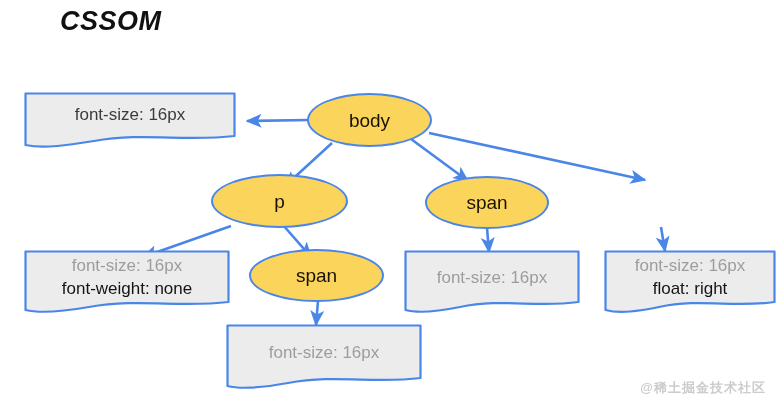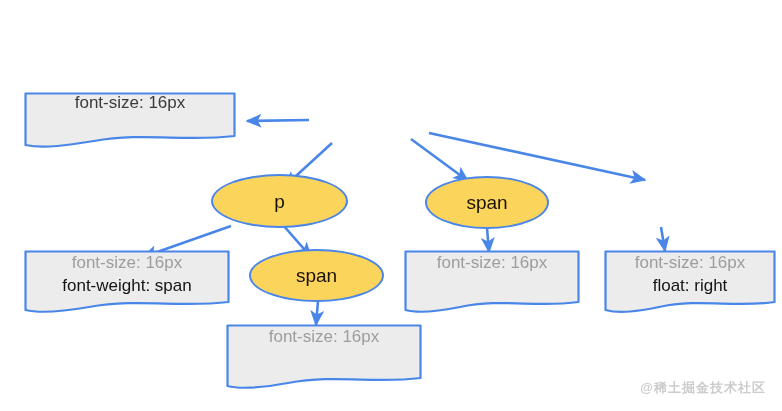--- a/index.html
+++ b/index.html
@@ -56,20 +56,21 @@
     left: 0;
     top: 0;
     overflow: visible;
   }
   .propbox .lines {
     position: relative;
     z-index: 2;
     display: flex;
     flex-direction: column;
     align-items: center;
+    justify-content: center;
     text-align: center;
   }
   .prop-inherited {
     color: #9d9d9d;
     font-size: 17px;
     line-height: 1.35;
     white-space: nowrap;
   }
   .prop-own {
     color: #141414;
@@ -93,20 +94,21 @@
     white-space: nowrap;
     z-index: 5;
     font-weight: bold;
   }
 </style>
 </head>
 <body>
 
 <div id="stage">
 
+  <div id="title">CSSOM</div>
 
   <svg id="edges" viewBox="0 0 782 411">
     <defs>
       <marker id="arrowhead" markerWidth="7" markerHeight="7" refX="5.6" refY="3.1" orient="auto" markerUnits="strokeWidth">
         <path d="M0,0.4 L6.2,3.1 L0,5.8 L1.5,3.1 Z" fill="#4a86e8"></path>
       </marker>
     </defs>
     <g stroke="#4a86e8" stroke-width="2.6" fill="none" marker-end="url(#arrowhead)">
 
       <path d="M309,120 L247,121"></path>
@@ -137,21 +139,21 @@
       <div class="prop-dark">font-size: 16px</div>
     </div>
   </div>
 
   <div class="propbox" style="left:24px; top:250px; width:206px; height:62px;">
     <svg class="shape" width="206" height="68" viewBox="0 0 206 68">
       <path d="M1.5,1.5 L204.5,1.5 L204.5,52 C155,58 115,48 65,57 C42,61 18,64 1.5,60 Z" fill="#ececec" stroke="#4a86e8" stroke-width="2.2" stroke-linejoin="round"></path>
     </svg>
     <div class="lines" style="width:206px; height:52px; padding-top:2px;">
       <div class="prop-inherited">font-size: 16px</div>
-      <div class="prop-own">font-weight: span</div>
+      <div class="prop-own">font-weight: none</div>
     </div>
   </div>
 
   <div class="propbox" style="left:404px; top:250px; width:176px; height:62px;">
     <svg class="shape" width="176" height="68" viewBox="0 0 176 68">
       <path d="M1.5,1.5 L174.5,1.5 L174.5,52 C132,58 98,48 56,57 C36,61 16,64 1.5,60 Z" fill="#ececec" stroke="#4a86e8" stroke-width="2.2" stroke-linejoin="round"></path>
     </svg>
     <div class="lines" style="width:176px; height:52px; padding-top:2px;">
       <div class="prop-inherited">font-size: 16px</div>
     </div>
@@ -169,20 +171,23 @@
 
   <div class="propbox" style="left:226px; top:324px; width:196px; height:64px;">
     <svg class="shape" width="196" height="70" viewBox="0 0 196 70">
       <path d="M1.5,1.5 L194.5,1.5 L194.5,54 C148,60 110,50 62,59 C40,63 17,66 1.5,62 Z" fill="#ececec" stroke="#4a86e8" stroke-width="2.2" stroke-linejoin="round"></path>
     </svg>
     <div class="lines" style="width:196px; height:54px; padding-top:2px;">
       <div class="prop-inherited">font-size: 16px</div>
     </div>
   </div>
 
+  <div class="node" style="left:307px; top:93px; width:125px; height:54px;">
+    <span>body</span>
+  </div>
 
   <div class="node" style="left:211px; top:174px; width:137px; height:54px;">
     <span>p</span>
   </div>
 
   <div class="node" style="left:425px; top:176px; width:124px; height:53px;">
     <span>span</span>
   </div>
 
 

